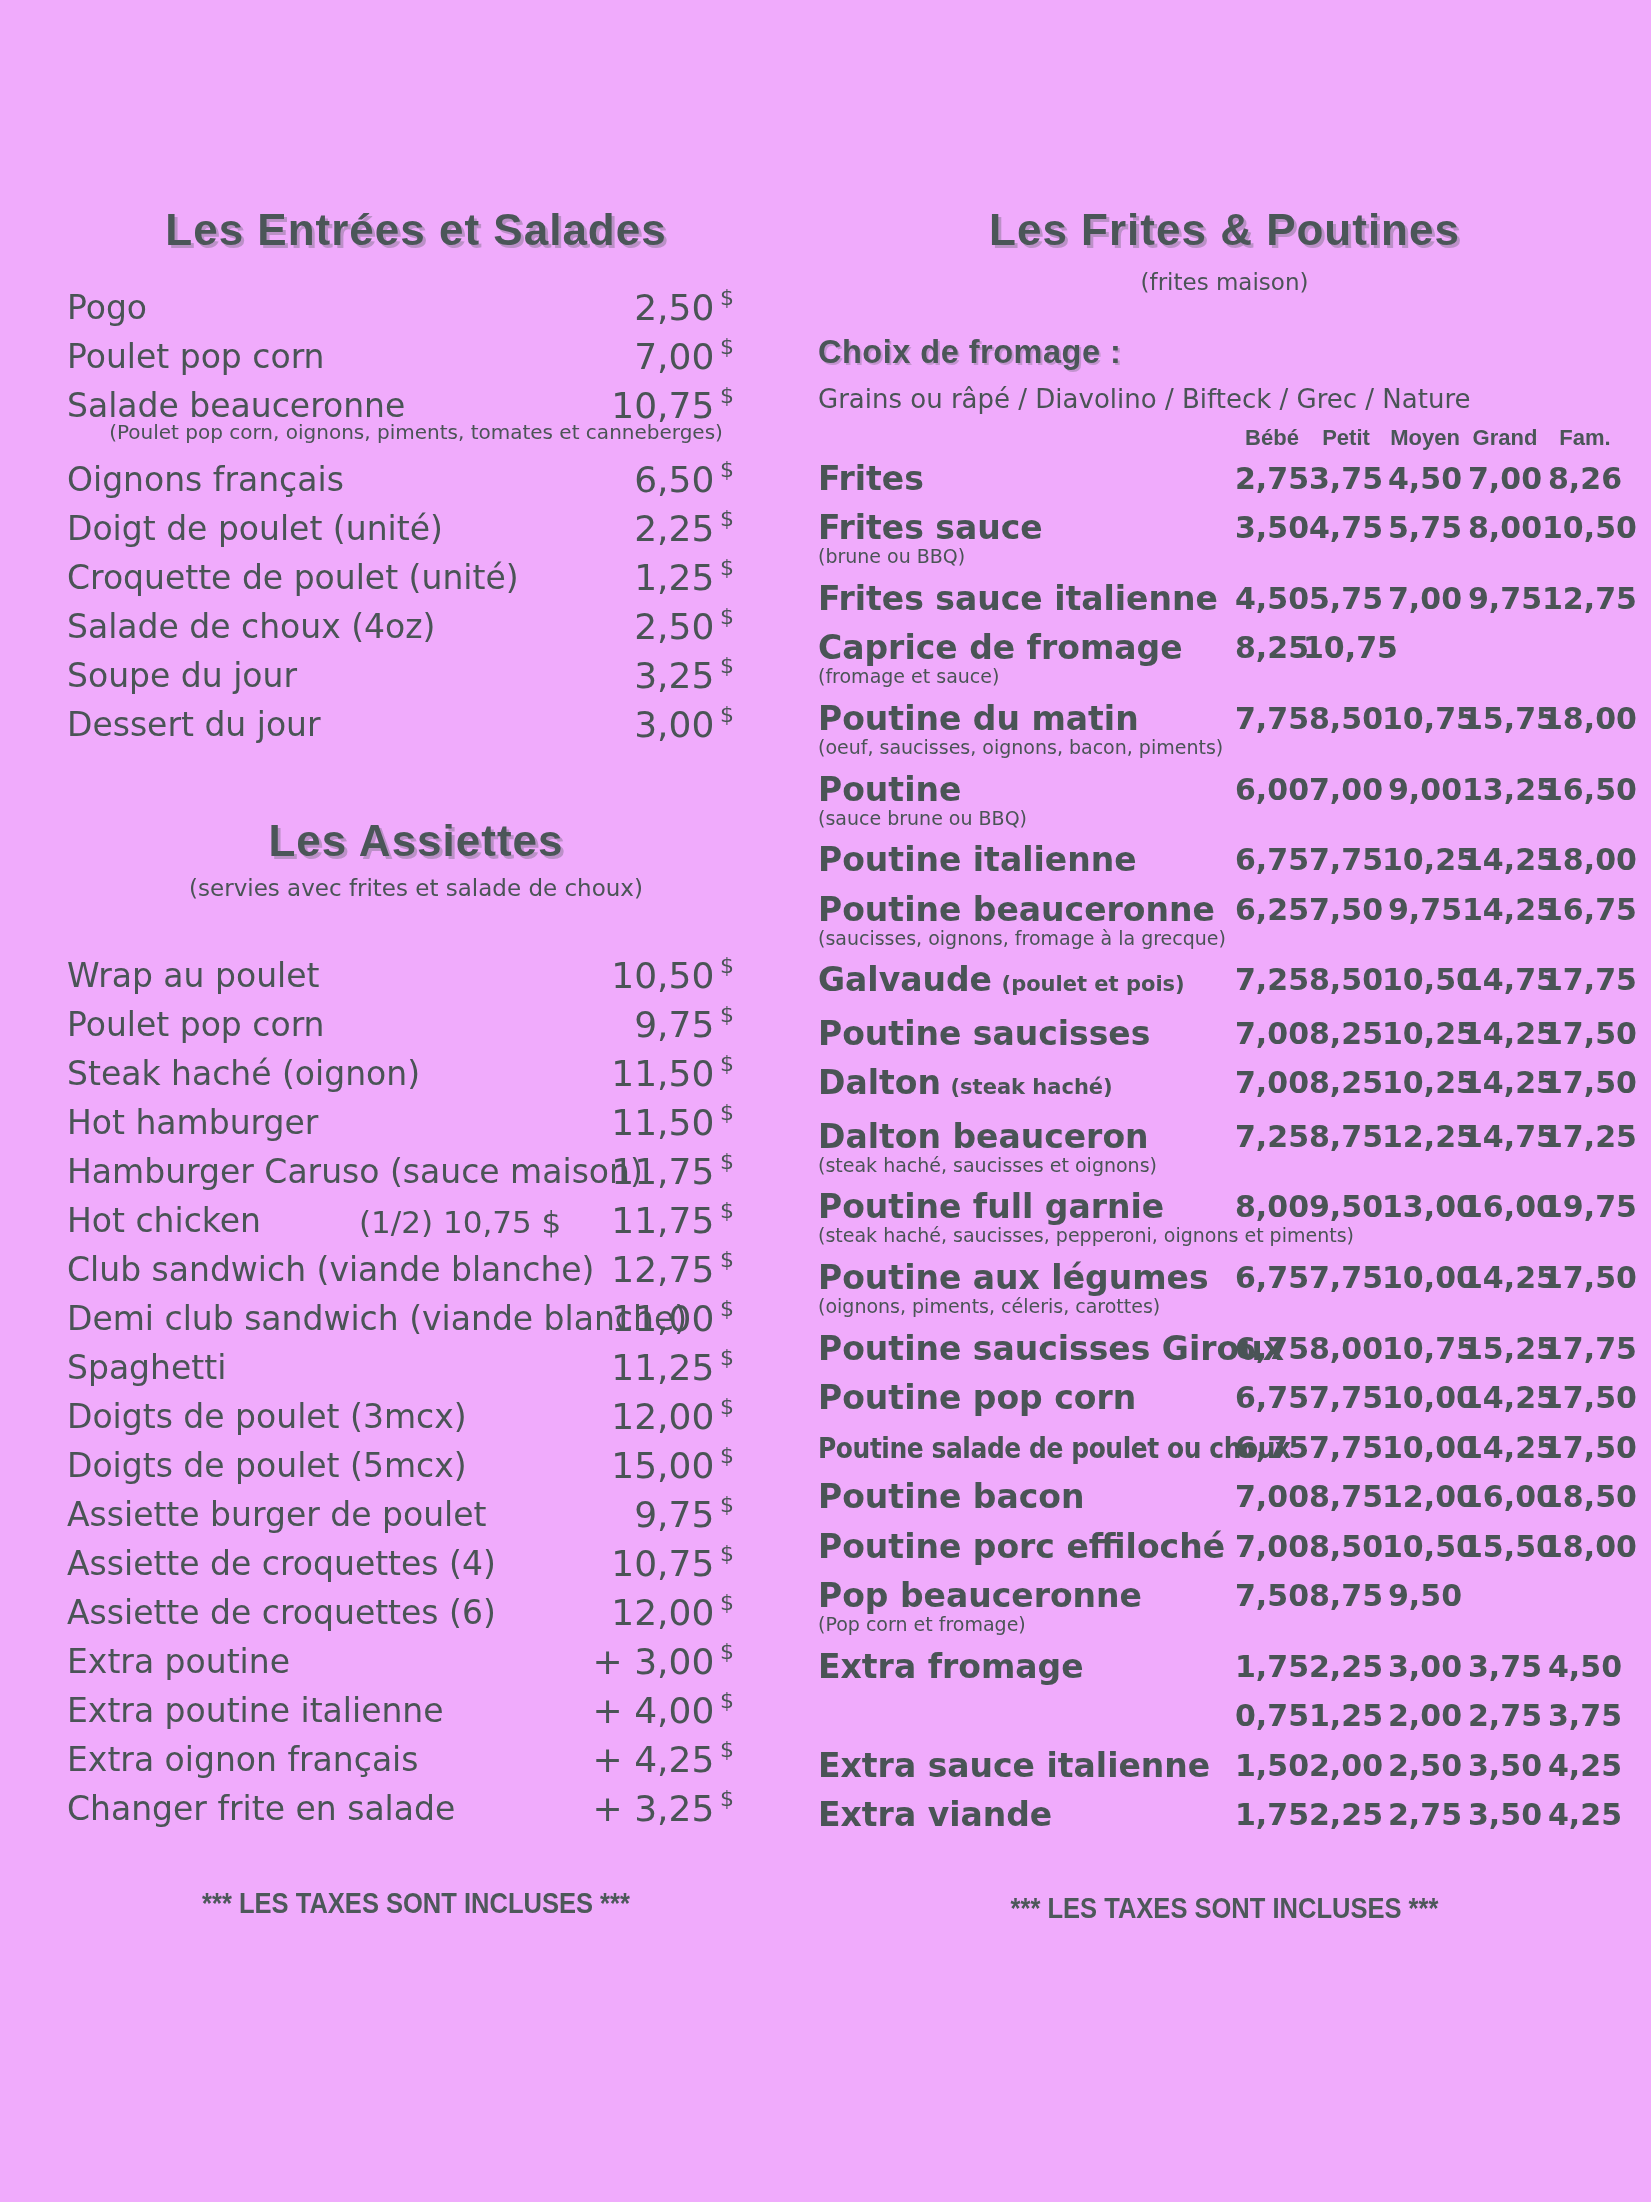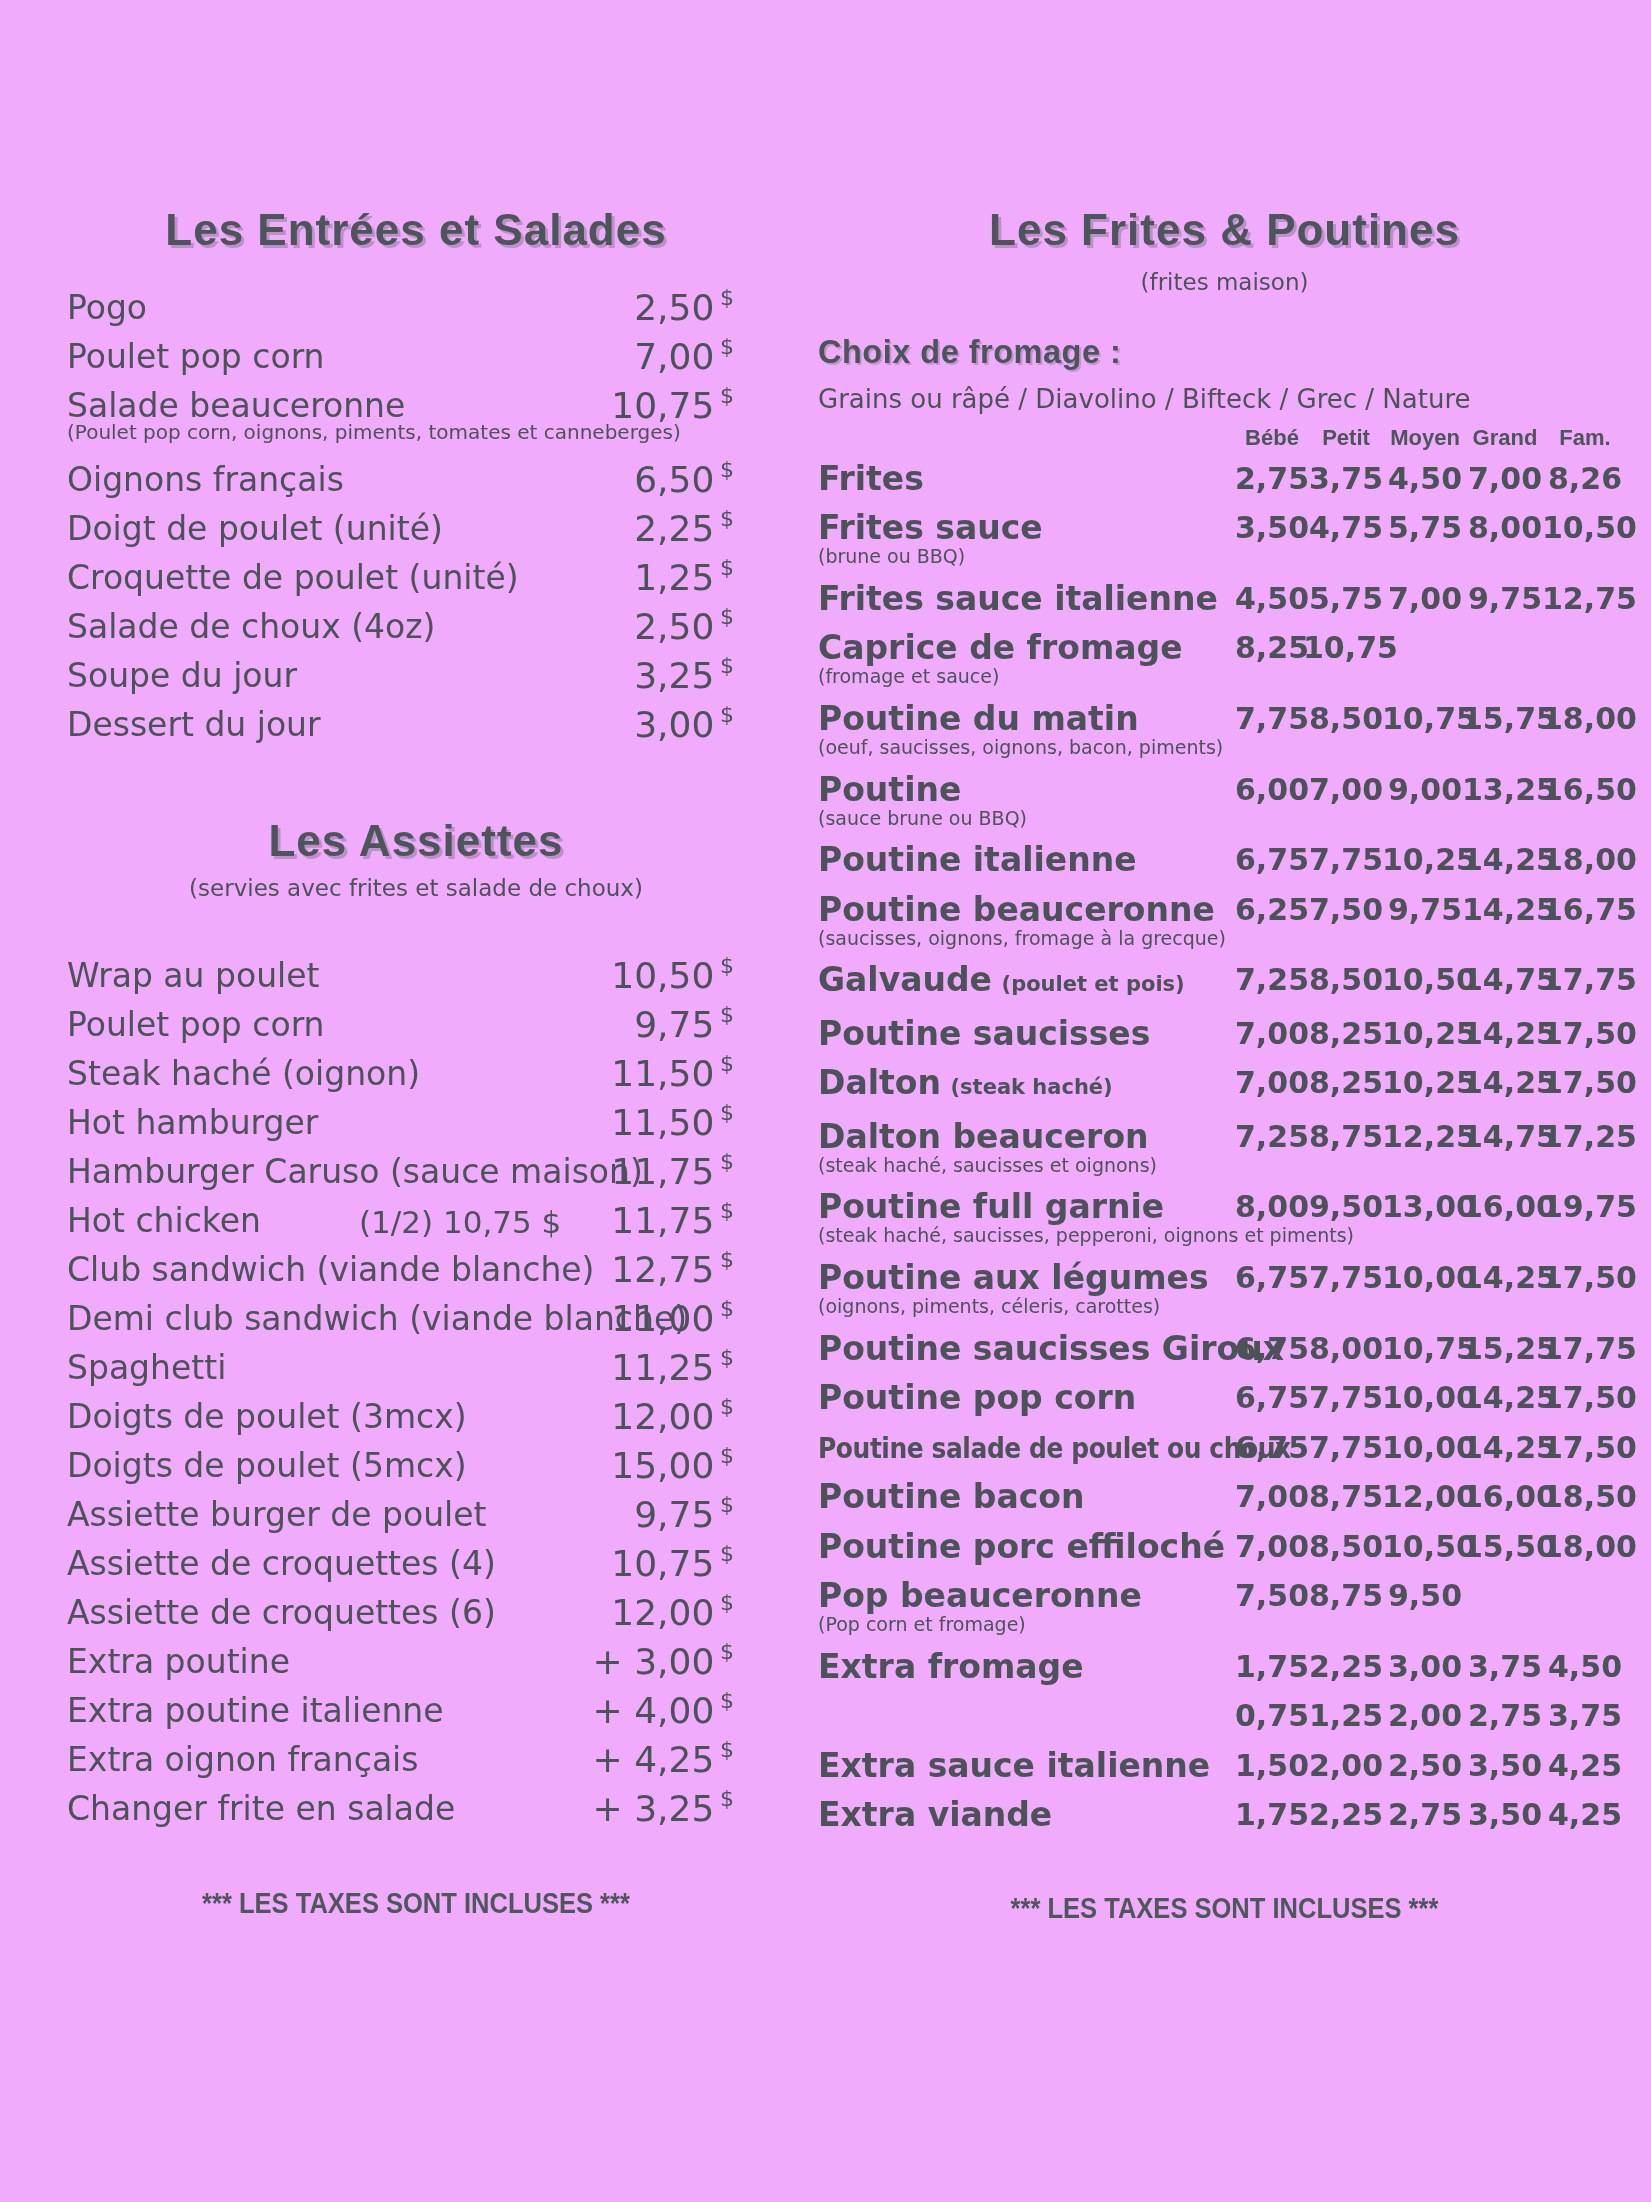--- a/index.html
+++ b/index.html
@@ -21,21 +21,21 @@
 
   
   .list1{margin-top:28px;}
   .list2{margin-top:49px;}
   .l-row{position:relative;height:49px;}
   .l-name{position:absolute;left:0;top:3.8px;font-size:33px;line-height:41px;white-space:nowrap;}
   .l-mid{position:absolute;left:292px;top:6.7px;font-size:31px;line-height:38px;white-space:nowrap;}
   .l-price{position:absolute;right:31px;top:3.8px;display:flex;align-items:flex-start;white-space:nowrap;}
   .l-amount{font-size:36px;line-height:41px;}
   .l-cur{font-size:22px;line-height:22px;margin-left:5.7px;margin-top:0;}
-  .l-note{font-size:20px;line-height:21px;margin:-7.6px 0 11.5px 0;}
+  .l-note{font-size:20px;line-height:21px;margin:-7.6px 0 11.5px 0;text-align:center;}
 
   .taxes{margin-top:52px;font-family:"Liberation Sans",sans-serif;font-weight:700;font-size:29px;
          line-height:34px;text-align:center;transform:scaleX(0.88);transform-origin:center;
          color:#4d585a;}
   .taxes-r{margin-top:57px;}
 
   
   .cheese-h{margin-top:34px;font-family:"Liberation Sans",sans-serif;font-weight:800;font-size:32.5px;
             line-height:42px;letter-spacing:0.5px;color:#4b5658;text-shadow:1.9px 1.9px 0 rgba(75,86,88,0.28);}
   .cheese-opts{margin-top:9.6px;font-size:26px;line-height:32.5px;}

